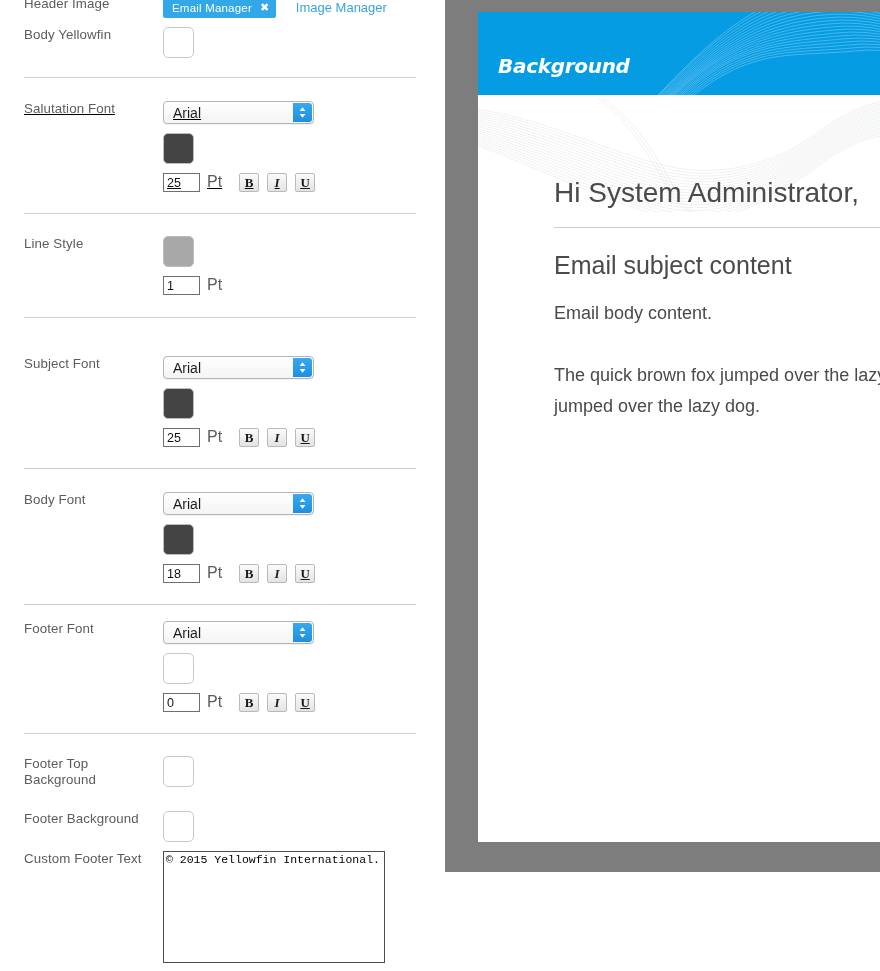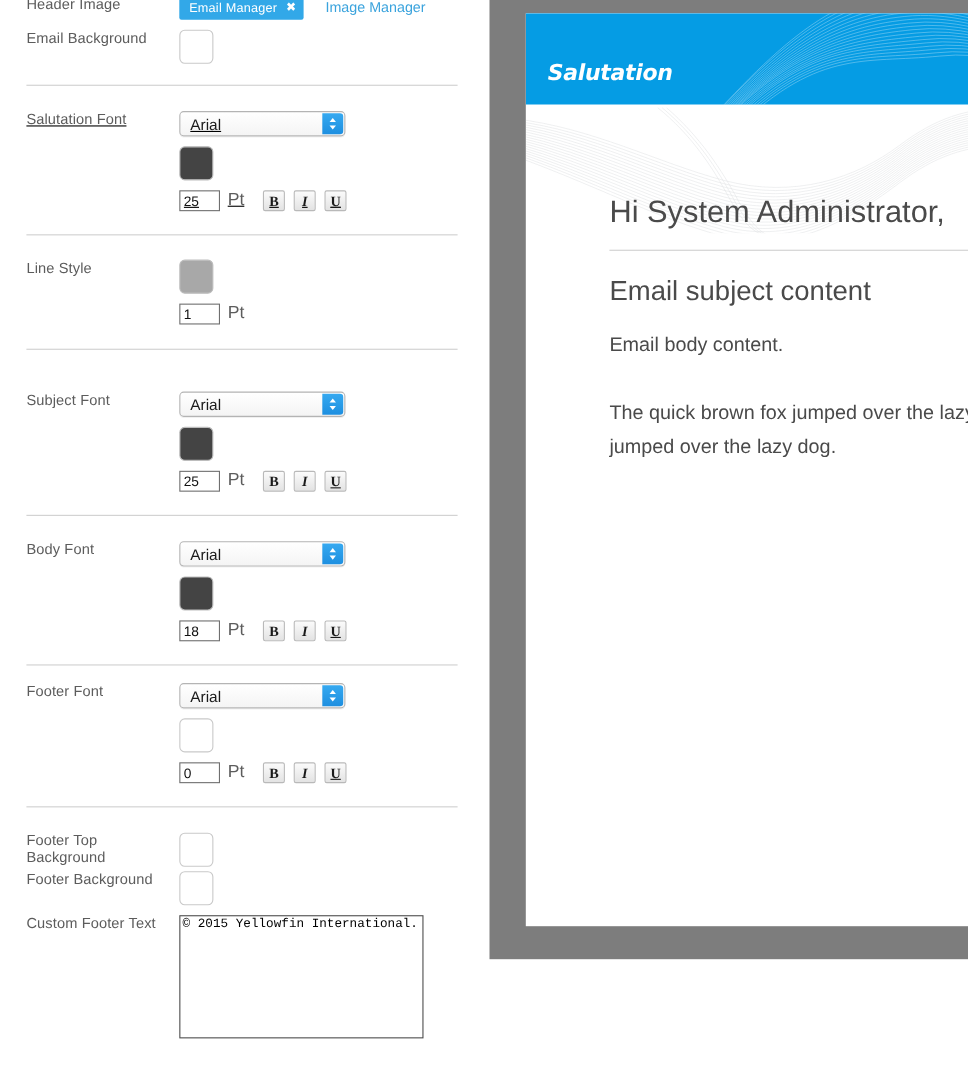--- a/index.html
+++ b/index.html
@@ -154,21 +154,21 @@
         <span class="chip">
           <span>Email Manager</span>
           <span class="x">✖</span>
         </span>
         <span class="imglink">Image Manager</span>
       </div>
     </div>
 
 
     <div class="row" style="margin-top:9px;">
-      <div class="lbl">Email Background</div>
+      <div class="lbl">Body Yellowfin</div>
       <div class="ctrl">
         <span class="swatch light" style="background:#ffffff;"></span>
       </div>
     </div>
 
     <div class="divider" style="margin-top:19px;"></div>
 
     <div class="row" style="margin-top:23px;text-decoration:underline;">
       <div class="lbl">Salutation Font</div>
       <div class="ctrl">
@@ -283,48 +283,48 @@
             <button class="b">B</button>
             <button class="i">I</button>
             <button class="u">U</button>
           </span>
         </div>
       </div>
     </div>
 
     <div class="divider" style="margin-top:21px;"></div>
 
-    <div class="row" style="margin-top:22px;align-items:center;">
+    <div class="row" style="margin-top:22px;">
       <div class="lbl">Footer Top Background</div>
       <div class="ctrl">
         <span class="swatch light" style="background:#ffffff;"></span>
       </div>
     </div>
 
-    <div class="row" style="margin-top:4px;">
+    <div class="row" style="margin-top:23px;">
       <div class="lbl">Footer Background</div>
       <div class="ctrl">
         <span class="swatch light" style="background:#ffffff;"></span>
       </div>
     </div>
 
     <div class="row" style="margin-top:9px;">
       <div class="lbl">Custom Footer Text</div>
       <div class="ctrl">
         <textarea class="ta" style="">© 2015 Yellowfin International.</textarea>
       </div>
     </div>
 
   </div>
 
   <div class="preview">
     <div class="mail">
 
       <div class="banner">
-        <div class="logo">Salutation</div>
+        <div class="logo">Background</div>
       </div>
 
       <div class="wavewrap">
         <svg width="600" height="200" viewBox="0 0 600 200" preserveAspectRatio="none">
           <defs>
             <clipPath id="clipTop">
                 <rect x="0" y="0" width="600" height="83"></rect>
               </clipPath>
             <clipPath id="clipBot">
                 <rect x="0" y="83" width="600" height="117"></rect>

